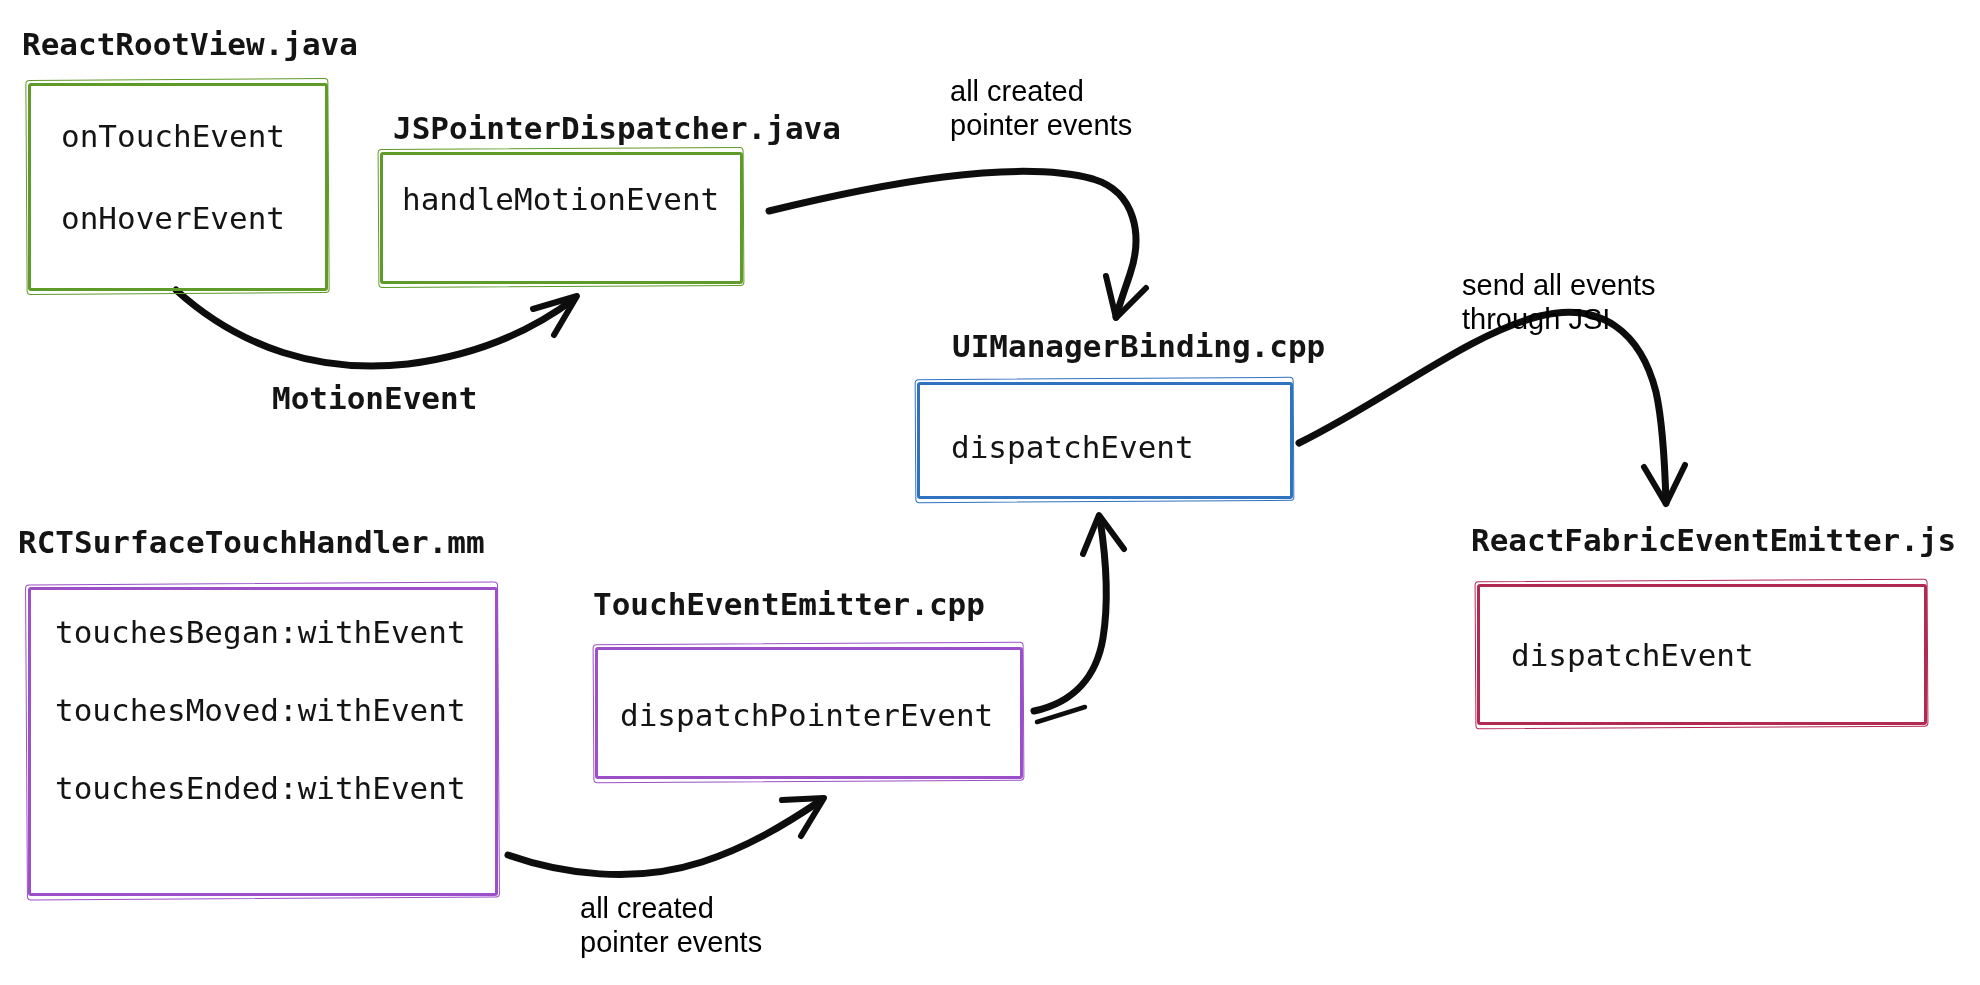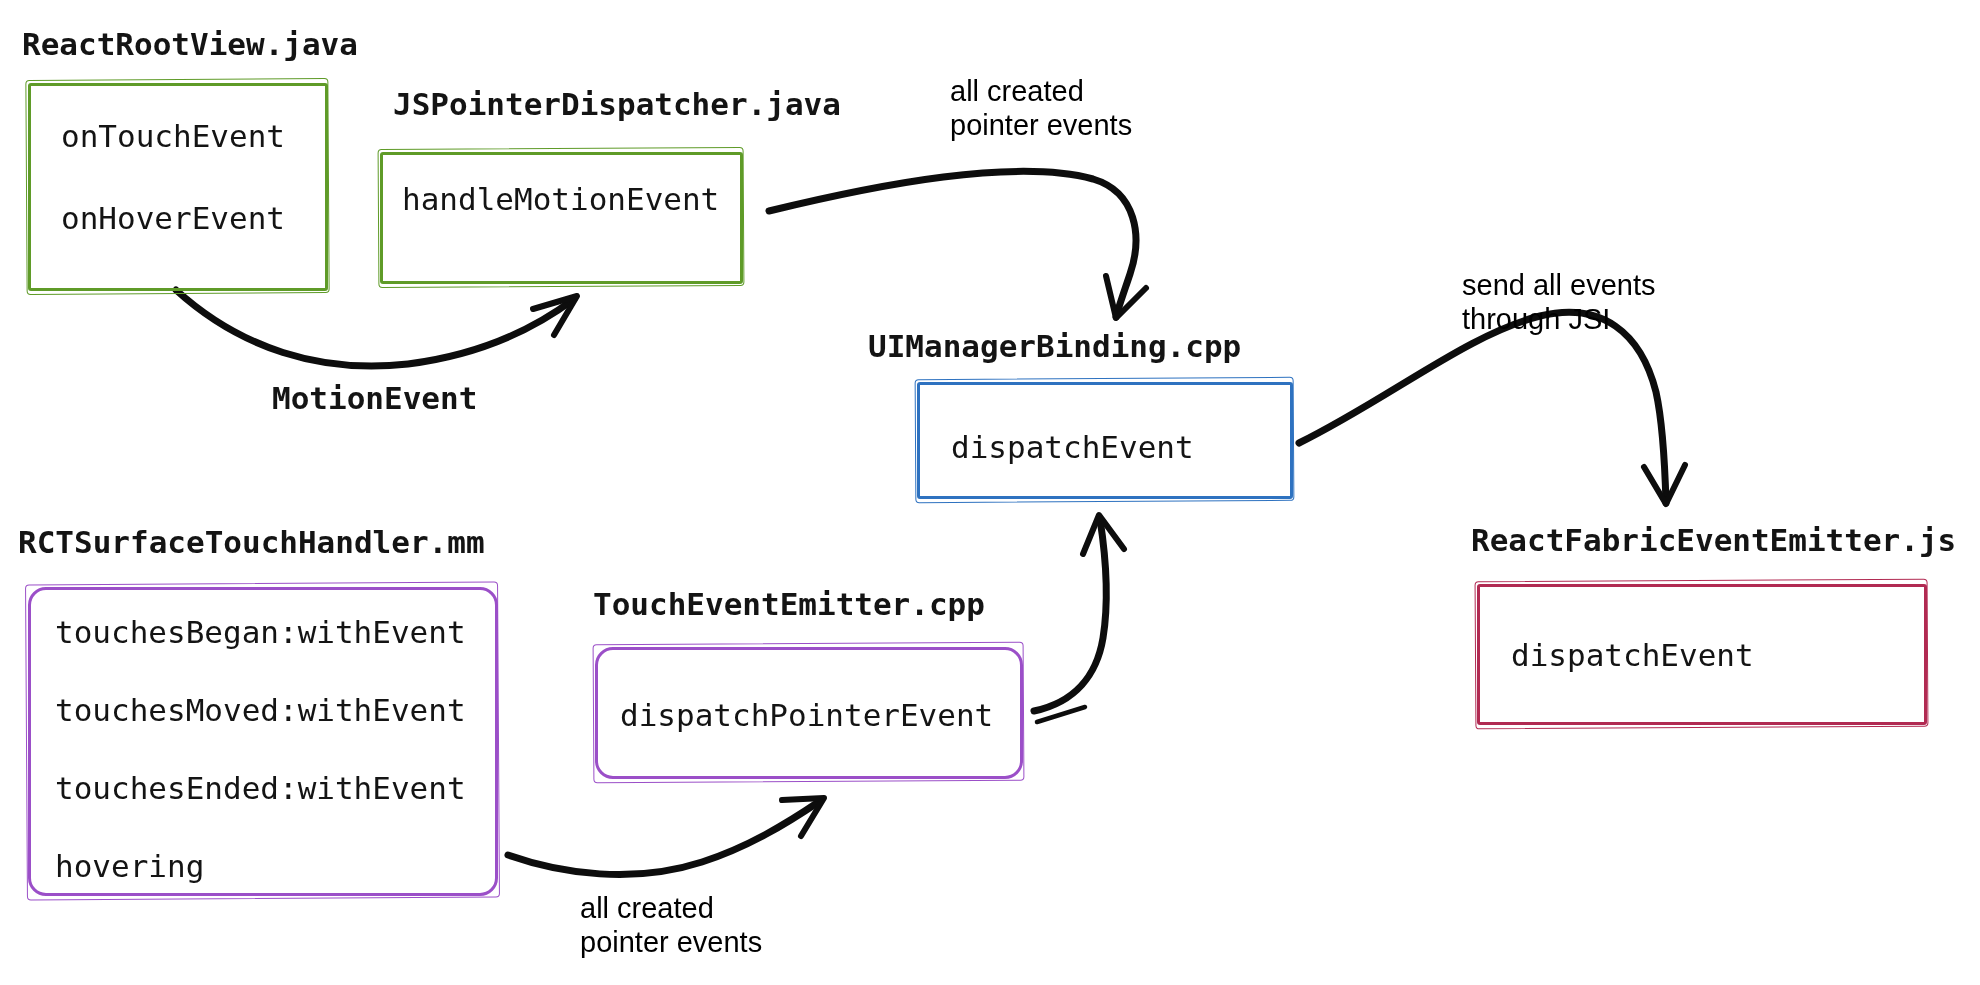--- a/index.html
+++ b/index.html
@@ -6,21 +6,21 @@
   .canvas{position:relative;width:1980px;height:985px;background:#ffffff;overflow:hidden;
           font-family:"DejaVu Sans Mono","Liberation Mono",monospace;}
   .file-label{position:absolute;font-weight:bold;font-size:31px;line-height:33px;color:#141414;white-space:pre;}
   .box{position:absolute;border:3px solid currentColor;border-radius:3px;}
   .box::before{content:"";position:absolute;inset:-7px -4px -6px -5px;border:1.6px solid currentColor;
                border-radius:4px;transform:rotate(-0.35deg);pointer-events:none;}
   .box .methods{display:flex;flex-direction:column;}
   .method{font-weight:normal;font-size:31px;line-height:33px;color:#141414;white-space:pre;}
   .green{color:#5f9b28;}
   .blue{color:#2e72c0;}
-  .purple{color:#9b4fc8;border-radius:18px;}
+  .purple{color:#9b4fc8;}
   .crimson{color:#b12a52;}
   .edge-label{position:absolute;font-family:"Liberation Sans","DejaVu Sans",sans-serif;
               font-size:29px;line-height:34px;color:#000;text-align:left;}
   .edge-label-mono{position:absolute;font-weight:bold;font-size:31px;line-height:33px;color:#141414;white-space:pre;}
   svg.arrows{position:absolute;left:0;top:0;width:1980px;height:985px;pointer-events:none;}
   svg.arrows path{fill:none;stroke:#0d0d0d;stroke-linecap:round;stroke-linejoin:round;}
   .shaft{stroke-width:7px;}
   .head{stroke-width:6px;}
   .tailhint{stroke-width:4.5px;}
 </style>
@@ -54,41 +54,40 @@
   </svg>
 
   <div class="file-label" style="left:22px;top:28px;">ReactRootView.java</div>
   <div class="box green" style="left:28px;top:83px;width:294px;height:202px;">
     <div class="methods" style="padding:34px 0 0 30px;gap:49px;">
       <div class="method">onTouchEvent</div>
       <div class="method">onHoverEvent</div>
     </div>
   </div>
 
-  <div class="file-label" style="left:393px;top:88px;">JSPointerDispatcher.java</div>
+  <div class="file-label" style="left:393px;top:112px;">JSPointerDispatcher.java</div>
   <div class="box green" style="left:380px;top:152px;width:357px;height:126px;">
     <div class="methods" style="padding:28px 0 0 19px;">
       <div class="method">handleMotionEvent</div>
     </div>
   </div>
 
-  <div class="file-label" style="left:868px;top:330px;">UIManagerBinding.cpp</div>
+  <div class="file-label" style="left:952px;top:330px;">UIManagerBinding.cpp</div>
   <div class="box blue" style="left:917px;top:382px;width:370px;height:111px;">
     <div class="methods" style="padding:46px 0 0 31px;">
       <div class="method">dispatchEvent</div>
     </div>
   </div>
 
   <div class="file-label" style="left:18px;top:526px;">RCTSurfaceTouchHandler.mm</div>
   <div class="box purple" style="left:28px;top:587px;width:464px;height:303px;">
     <div class="methods" style="padding:26px 0 0 24px;gap:45px;">
       <div class="method">touchesBegan:withEvent</div>
       <div class="method">touchesMoved:withEvent</div>
       <div class="method">touchesEnded:withEvent</div>
-      <div class="method">hovering</div>
     </div>
   </div>
 
   <div class="file-label" style="left:593px;top:588px;">TouchEventEmitter.cpp</div>
   <div class="box purple" style="left:595px;top:647px;width:422px;height:126px;">
     <div class="methods" style="padding:49px 0 0 22px;">
       <div class="method">dispatchPointerEvent</div>
     </div>
   </div>
 

